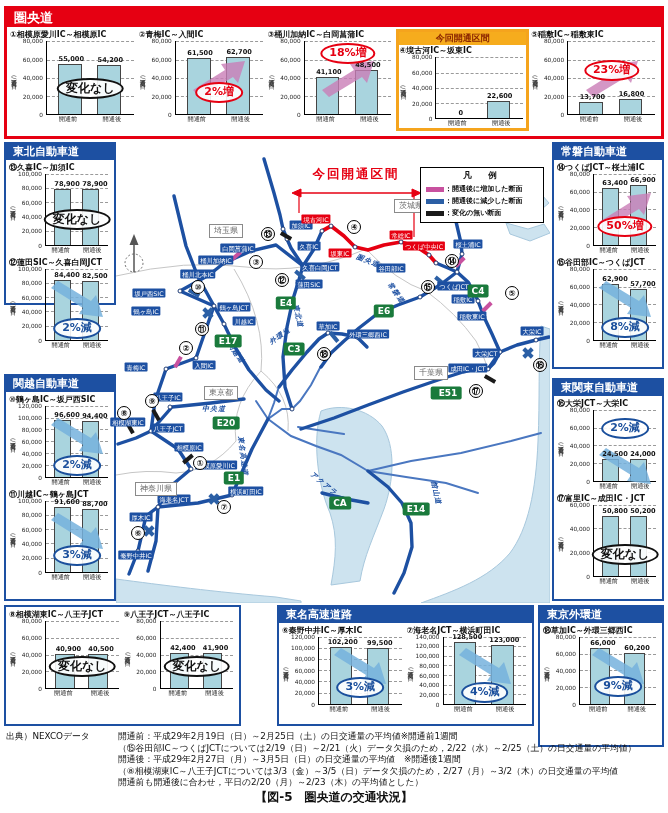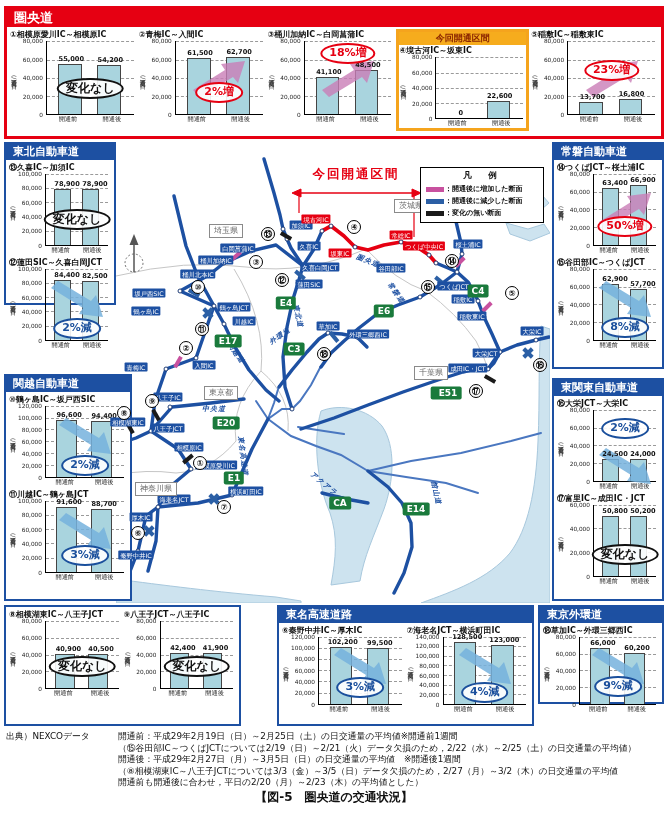--- a/index.html
+++ b/index.html
@@ -581,21 +581,21 @@
               <div class="oval down" style="top: 68%;">8%減</div>
             </div>
           </div>
           <div class="mc-xrow">
             <div class="mc-x">開通前</div>
             <div class="mc-x">開通後</div>
           </div>
         </div>
       </div>
     </section>
-  <section class="panel blue" id="sec3" style="left:4px;top:374px;width:128px;height:227px">
+  <section class="panel blue" id="sec3" style="left:4px;top:374px;width:112px;height:227px">
       <div class="panel-head">関越自動車道</div>
       <div class="charts col">
         <div class="mini-chart">
           <div class="mc-title">⑩鶴ヶ島IC～坂戸西SIC</div>
           <div class="mc-body" style="height: 72px;">
             <div class="mc-ylabel">交通量(台/日)</div>
             <div class="mc-ticks">
               <div class="mc-tick" style="top: 0%;">120,000</div>
               <div class="mc-tick" style="top: 16.6667%;">100,000</div>
               <div class="mc-tick" style="top: 33.3333%;">80,000</div>
@@ -853,21 +853,21 @@
               <div class="oval down" style="top: 68%;">4%減</div>
             </div>
           </div>
           <div class="mc-xrow">
             <div class="mc-x">開通前</div>
             <div class="mc-x">開通後</div>
           </div>
         </div>
       </div>
     </section>
-  <section class="panel blue" id="sec7" style="left:538px;top:605px;width:126px;height:99px">
+  <section class="panel blue" id="sec7" style="left:538px;top:605px;width:126px;height:142px">
       <div class="panel-head">東京外環道</div>
       <div class="charts row">
         <div class="mini-chart">
           <div class="mc-title">⑱草加IC～外環三郷西IC</div>
           <div class="mc-body" style="height: 68px;">
             <div class="mc-ylabel">交通量(台/日)</div>
             <div class="mc-ticks">
               <div class="mc-tick" style="top: 0%;">80,000</div>
               <div class="mc-tick" style="top: 25%;">60,000</div>
               <div class="mc-tick" style="top: 50%;">40,000</div>

